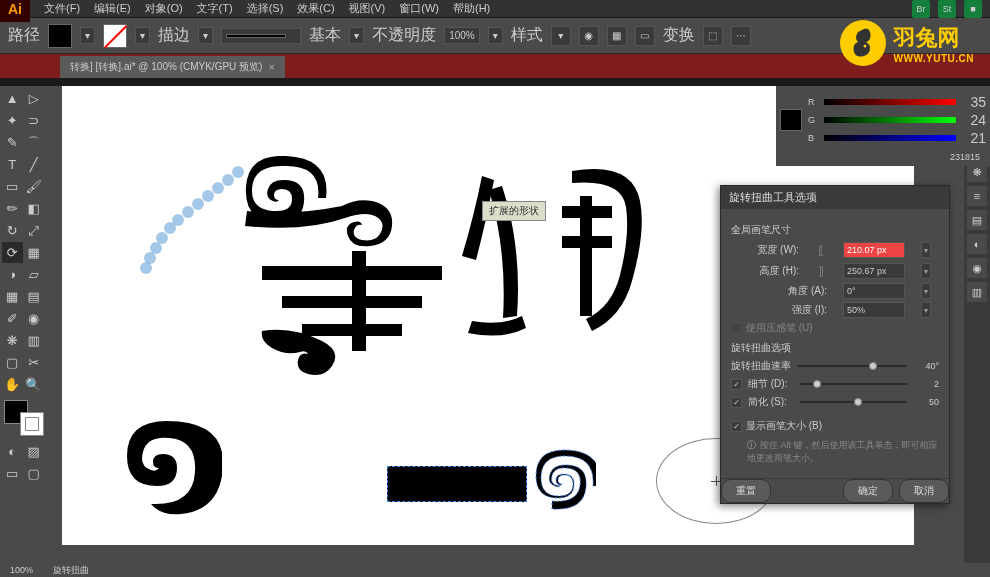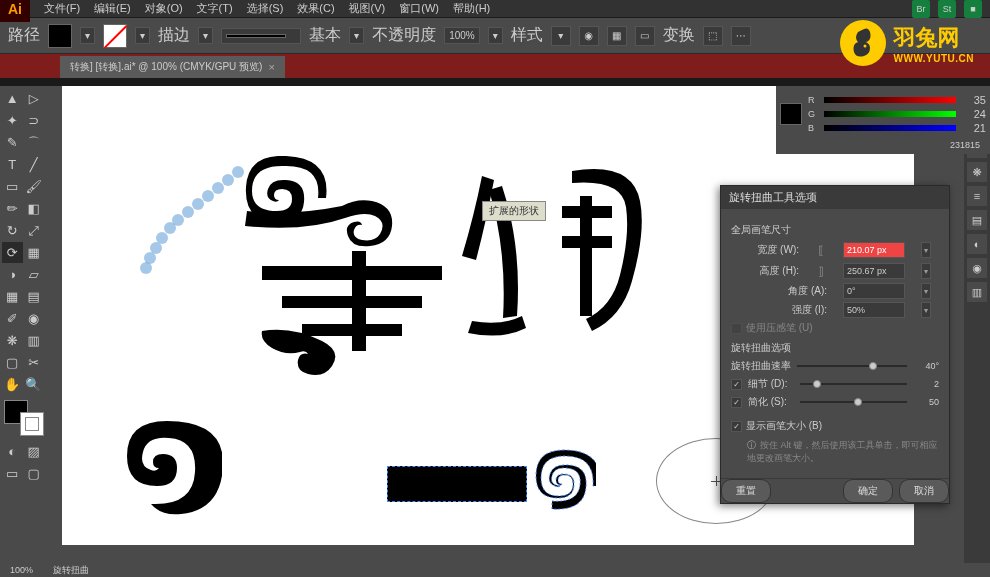--- a/index.html
+++ b/index.html
@@ -91,21 +91,21 @@
 .wm-url { font-size: 10px; color: #ffcc00; letter-spacing: .5px; }
 
 .color-panel { position: absolute; top: 86px; right: 0; width: 214px; background: #4a4a4a; padding: 4px; }
 .cp-row { display: flex; align-items: center; gap: 6px; margin: 2px 0; }
 .cp-sw { width: 22px; height: 22px; background: #000; border: 1px solid #666; }
 .cp-letter { color: #ccc; font-size: 9px; width: 10px; }
 .cp-slider { flex: 1; height: 10px; position: relative; }
 .cp-r { background: linear-gradient(90deg,#000,#f00); height: 6px; }
 .cp-g { background: linear-gradient(90deg,#000,#0f0); height: 6px; }
 .cp-b { background: linear-gradient(90deg,#000,#00f); height: 6px; }
-.cp-val { width: 24px; color: #ccc; font-size: 11px; text-align: right; }
+.cp-val { width: 24px; color: #ccc; font-size: 14px; text-align: right; }
 .cp-hex { color: #ccc; font-size: 9px; text-align: right; padding-right: 6px; margin-top: 4px; }
 
 .panel-dock { position: absolute; top: 86px; right: 0; width: 26px; bottom: 14px; background: #3a3a3a; display: flex; flex-direction: column; gap: 4px; padding: 4px 3px; }
 .dock-ico { width: 20px; height: 20px; background: #4a4a4a; color: #ccc; font-size: 11px; display: flex; align-items: center; justify-content: center; }
 </style>
 </head>
 <body>
 
 <div class="app-header">
   <div class="ai-logo">Ai</div>

